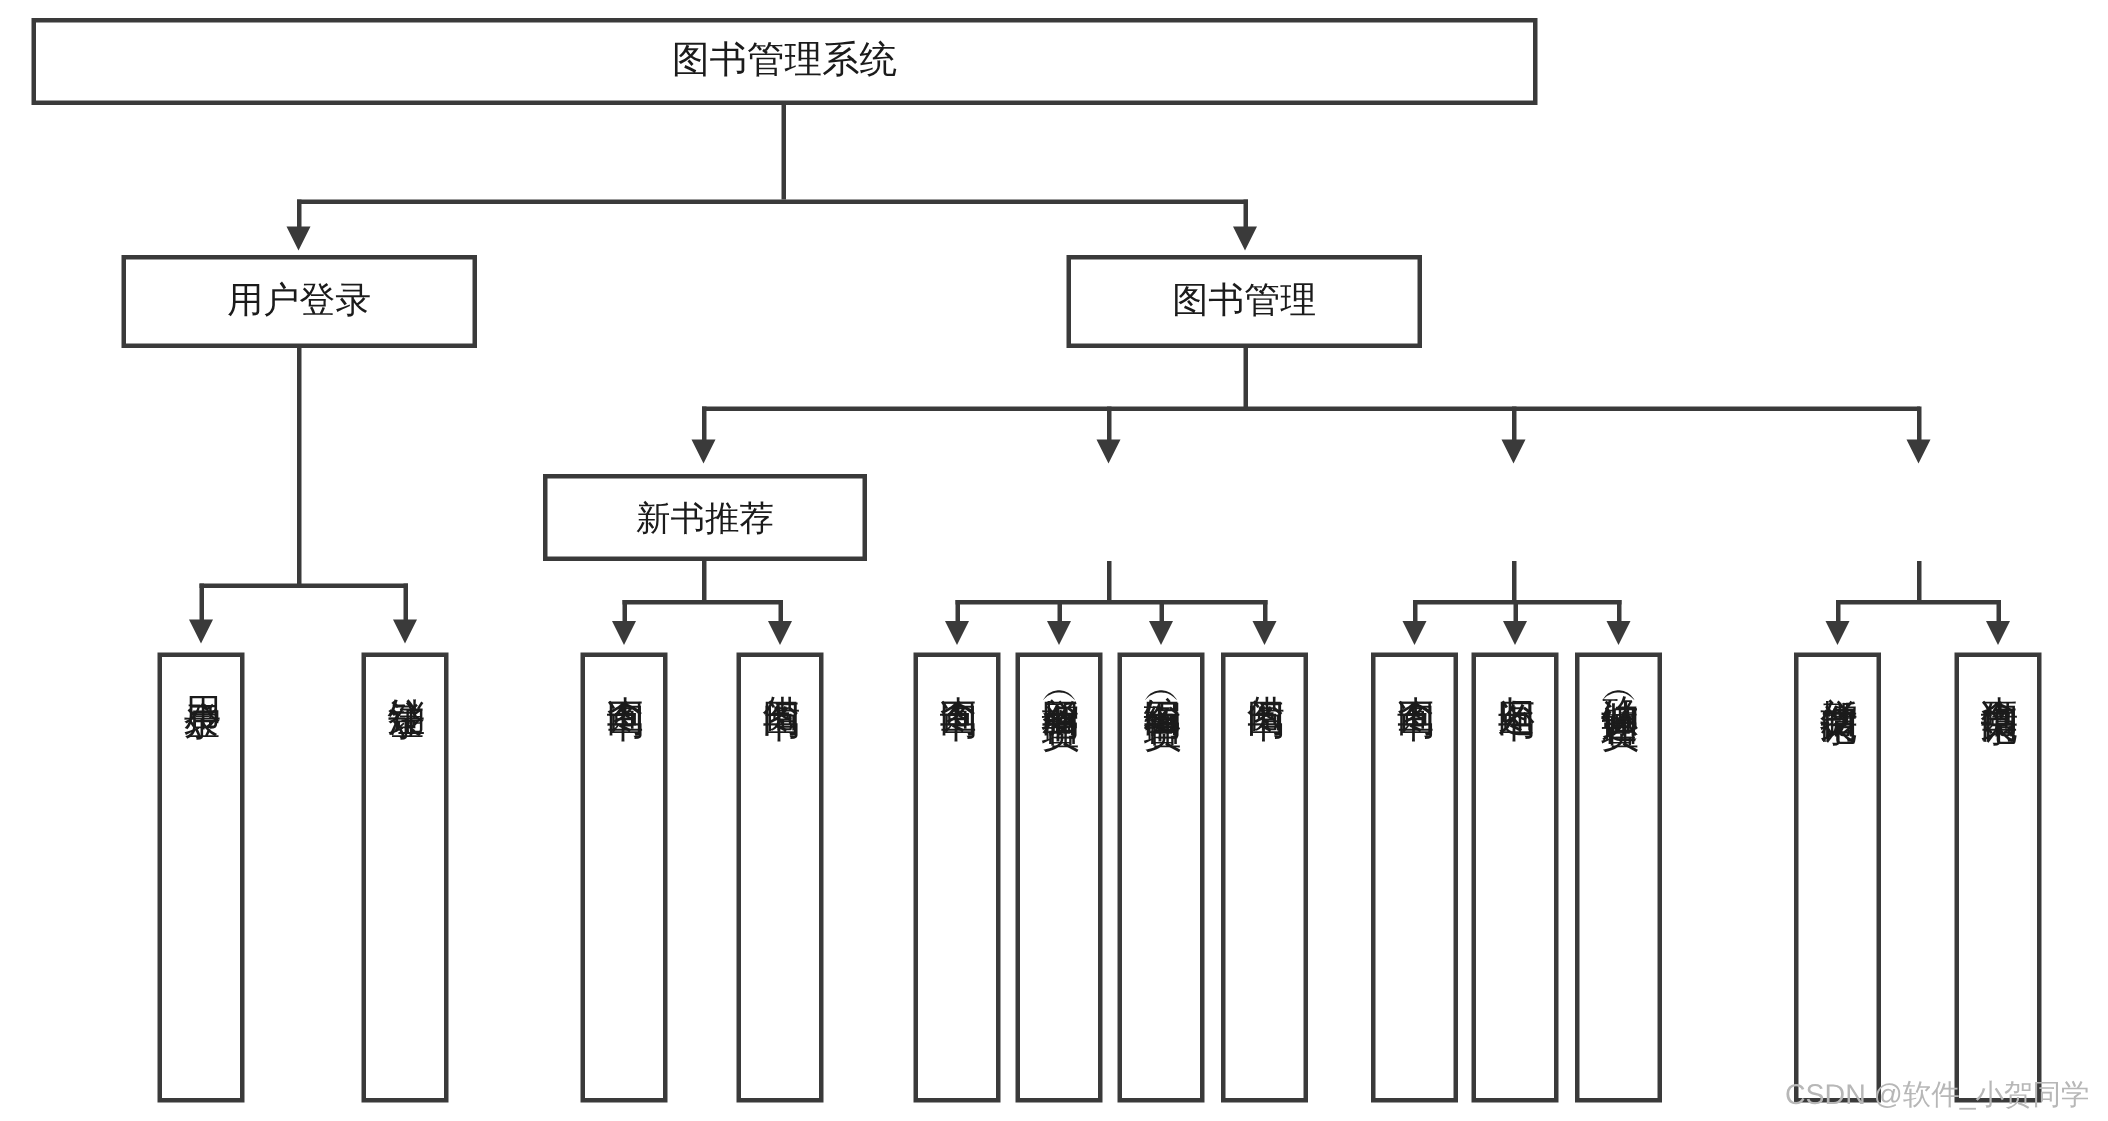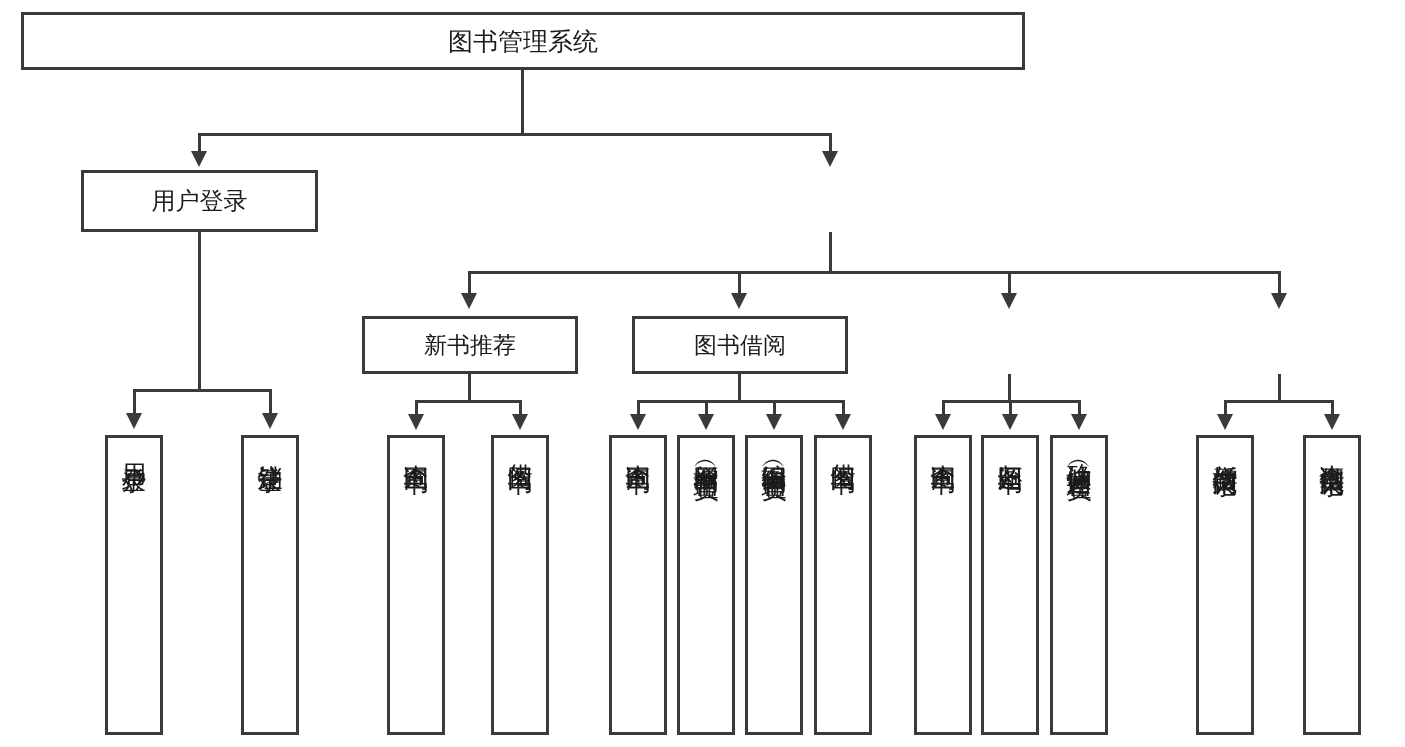--- a/index.html
+++ b/index.html
@@ -80,38 +80,41 @@
     white-space: nowrap;
     pointer-events: none;
     font-family: "Liberation Sans", "DejaVu Sans", sans-serif;
   }
 </style>
 </head>
 <body>
 
 <div id="canvas">
 
-  <div class="node root" style="left:21px; top:12px; width:1004px; height:58px;">
+  <div class="node root" style="left:21px; top:12px; width:1004px; height:58px;font-family:Liberation Serif, serif;">
     <span>图书管理系统</span>
   </div>
 
   <div class="ln v" style="left:521px; top:70px; height:63px;"></div>
 
   <div class="ln h" style="left:198px; top:133px; width:634px;"></div>
 
   <div class="ln v" style="left:198px; top:133px; height:20px;"></div>
   <div class="arrow" style="left:191px; top:151px;"></div>
 
   <div class="ln v" style="left:829px; top:133px; height:20px;"></div>
   <div class="arrow" style="left:822px; top:151px;"></div>
 
   <div class="node lvl2" style="left:81px; top:170px; width:237px; height:62px;">
     <span>用户登录</span>
   </div>
 
+  <div class="node lvl2" style="left:711px; top:170px; width:237px; height:62px;">
+    <span>图书管理</span>
+  </div>
 
   <div class="ln v" style="left:198px; top:232px; height:160px;"></div>
   <div class="ln h" style="left:133px; top:389px; width:139px;"></div>
   <div class="ln v" style="left:133px; top:389px; height:26px;"></div>
   <div class="arrow" style="left:126px; top:413px;"></div>
   <div class="ln v" style="left:269px; top:389px; height:26px;"></div>
   <div class="arrow" style="left:262px; top:413px;"></div>
 
   <div class="ln v" style="left:829px; top:232px; height:41px;"></div>
   <div class="ln h" style="left:468px; top:271px; width:812px;"></div>
@@ -120,23 +123,20 @@
   <div class="ln v" style="left:738px; top:271px; height:24px;"></div>
   <div class="arrow" style="left:731px; top:293px;"></div>
   <div class="ln v" style="left:1008px; top:271px; height:24px;"></div>
   <div class="arrow" style="left:1001px; top:293px;"></div>
   <div class="ln v" style="left:1278px; top:271px; height:24px;"></div>
   <div class="arrow" style="left:1271px; top:293px;"></div>
 
   <div class="node lvl3" style="left:362px; top:316px; width:216px; height:58px;">
     <span>新书推荐</span>
   </div>
-  <div class="node lvl3" style="left:632px; top:316px; width:216px; height:58px;">
-    <span>图书借阅</span>
-  </div>
 
   <div class="ln v" style="left:468px; top:374px; height:28px;"></div>
   <div class="ln h" style="left:415px; top:400px; width:107px;"></div>
   <div class="ln v" style="left:415px; top:400px; height:16px;"></div>
   <div class="arrow" style="left:408px; top:414px;"></div>
   <div class="ln v" style="left:519px; top:400px; height:16px;"></div>
   <div class="arrow" style="left:512px; top:414px;"></div>
 
   <div class="ln v" style="left:738px; top:374px; height:28px;"></div>
   <div class="ln h" style="left:637px; top:400px; width:208px;"></div>
@@ -202,14 +202,15 @@
     <span class="vtext">确认归还（管理员）</span>
   </div>
 
   <div class="node leaf" style="left:1196px; top:435px; width:58px; height:300px;">
     <span class="vtext">新增借阅记录</span>
   </div>
   <div class="node leaf" style="left:1303px; top:435px; width:58px; height:300px;">
     <span class="vtext">查询借阅记录</span>
   </div>
 
+  <div id="watermark">CSDN @软件_小贺同学</div>
 
 </div>
 
 </body></html>

